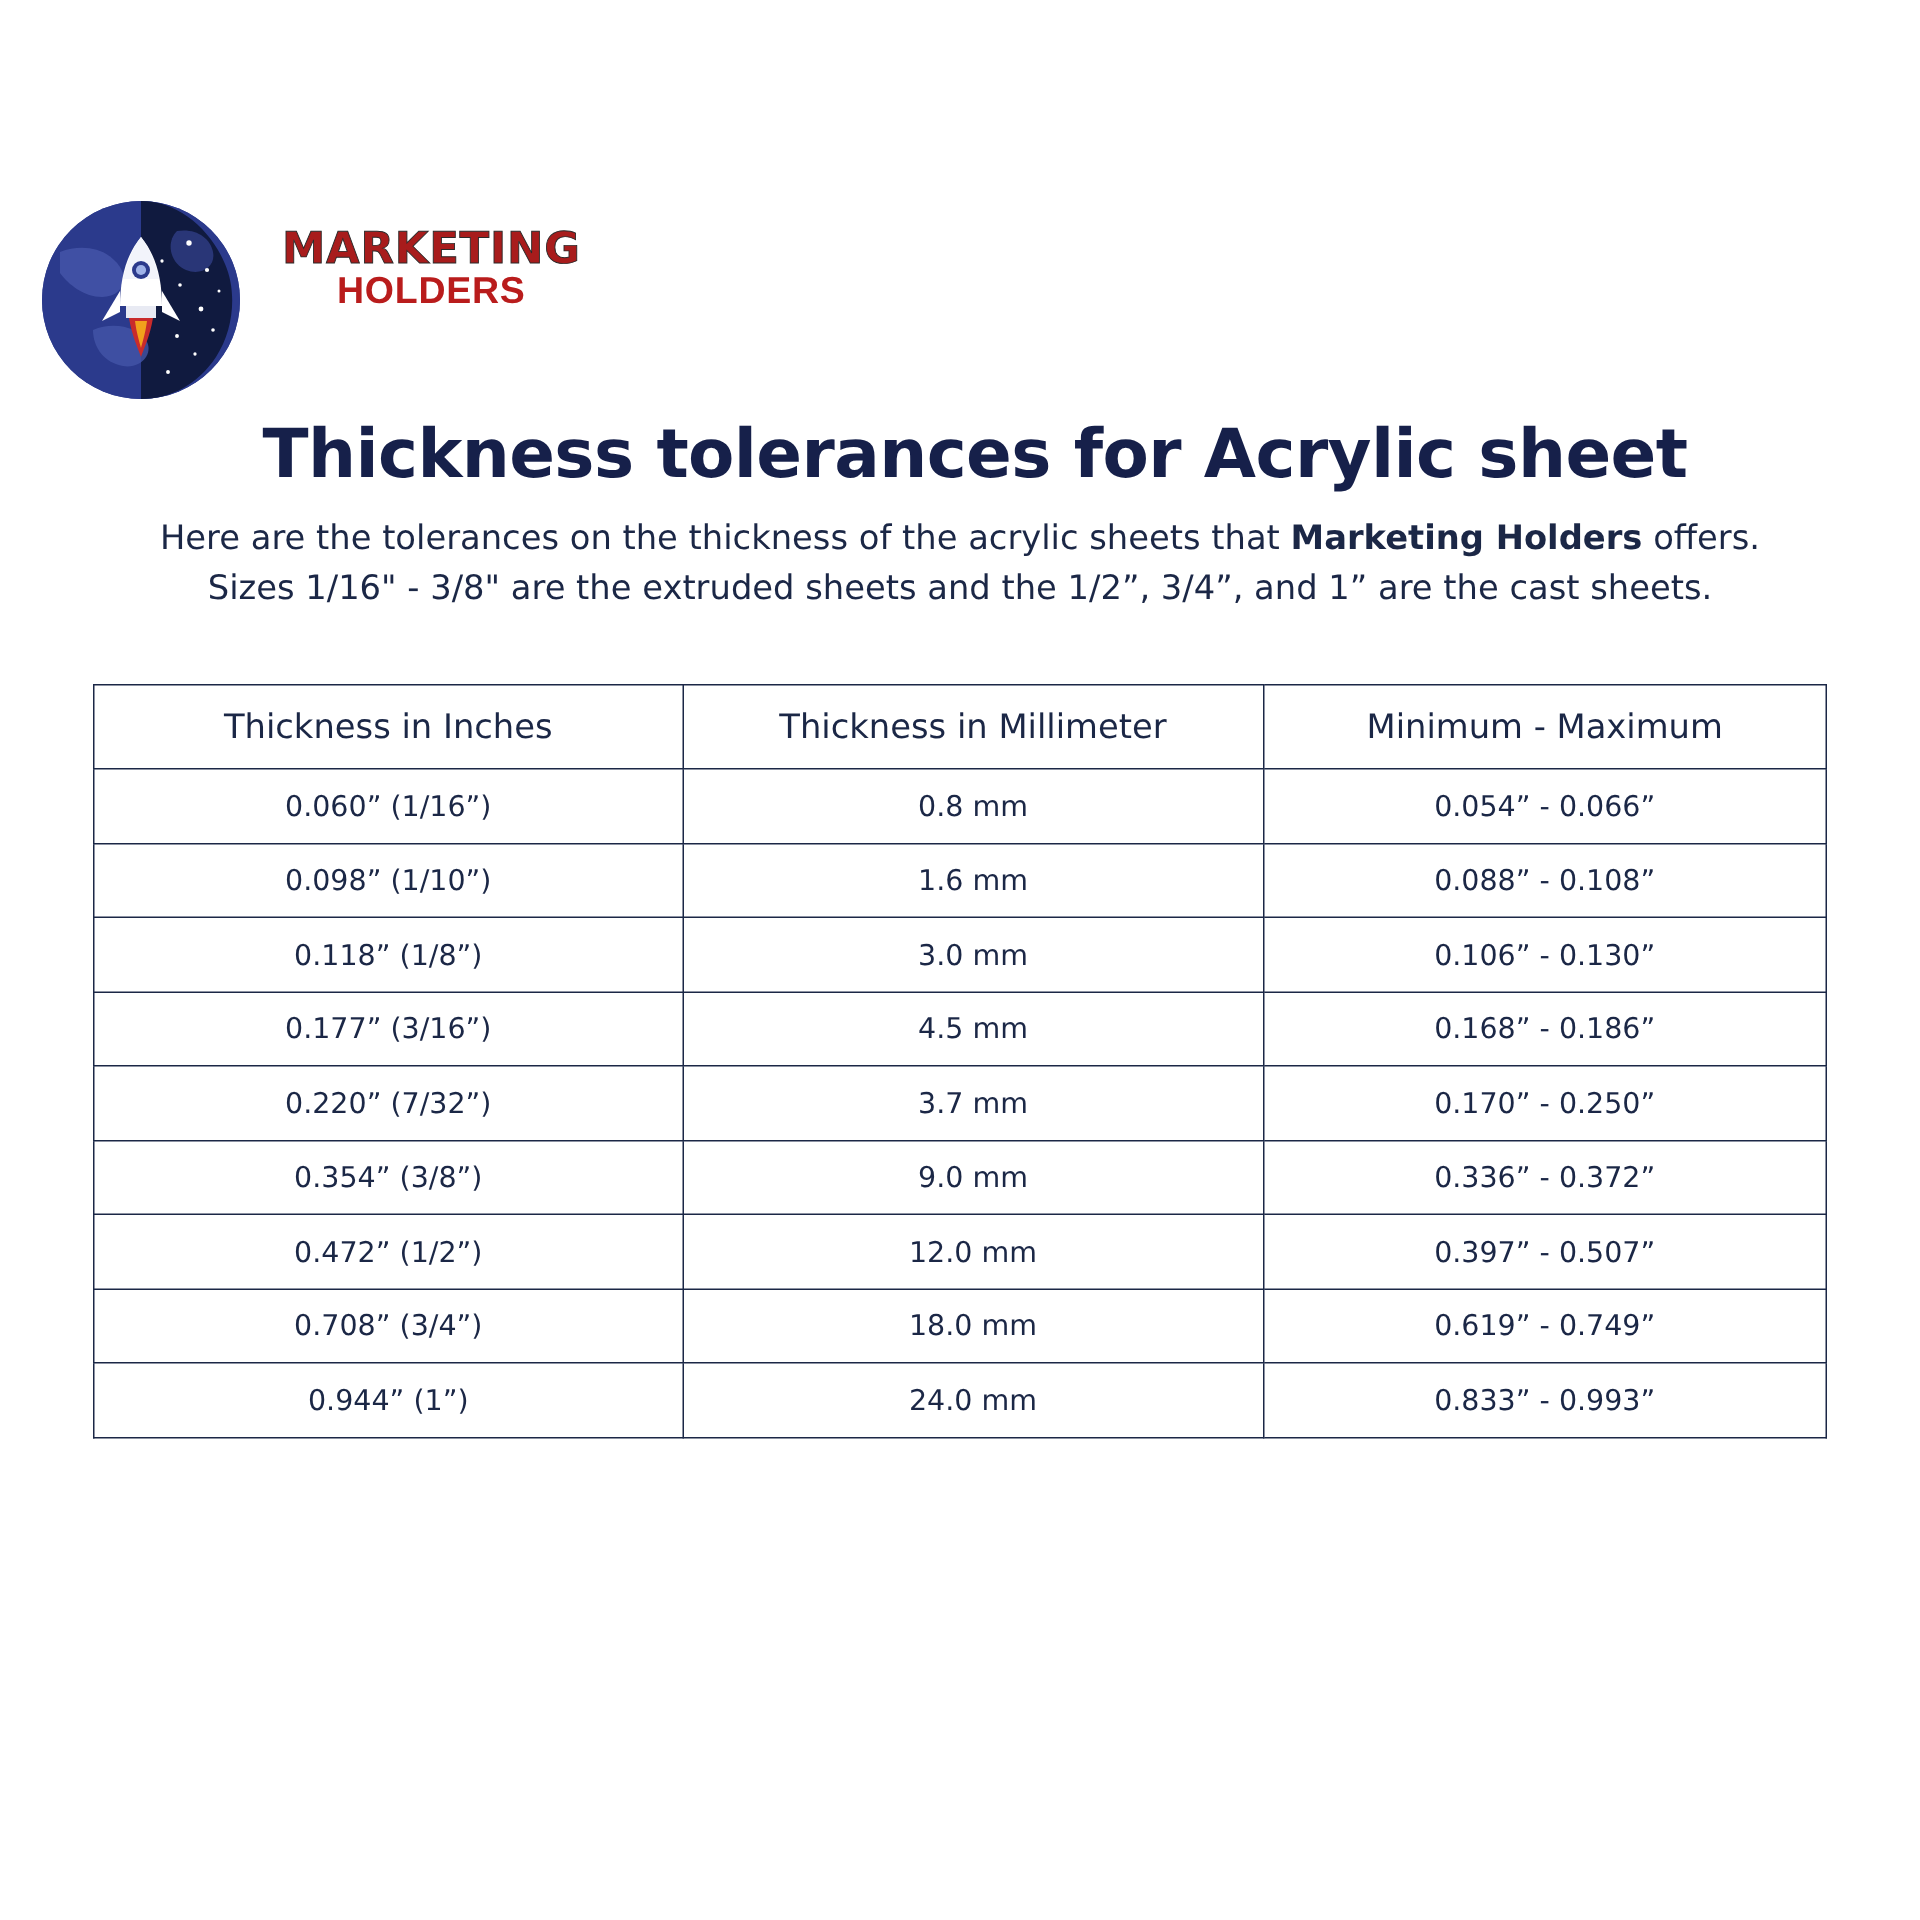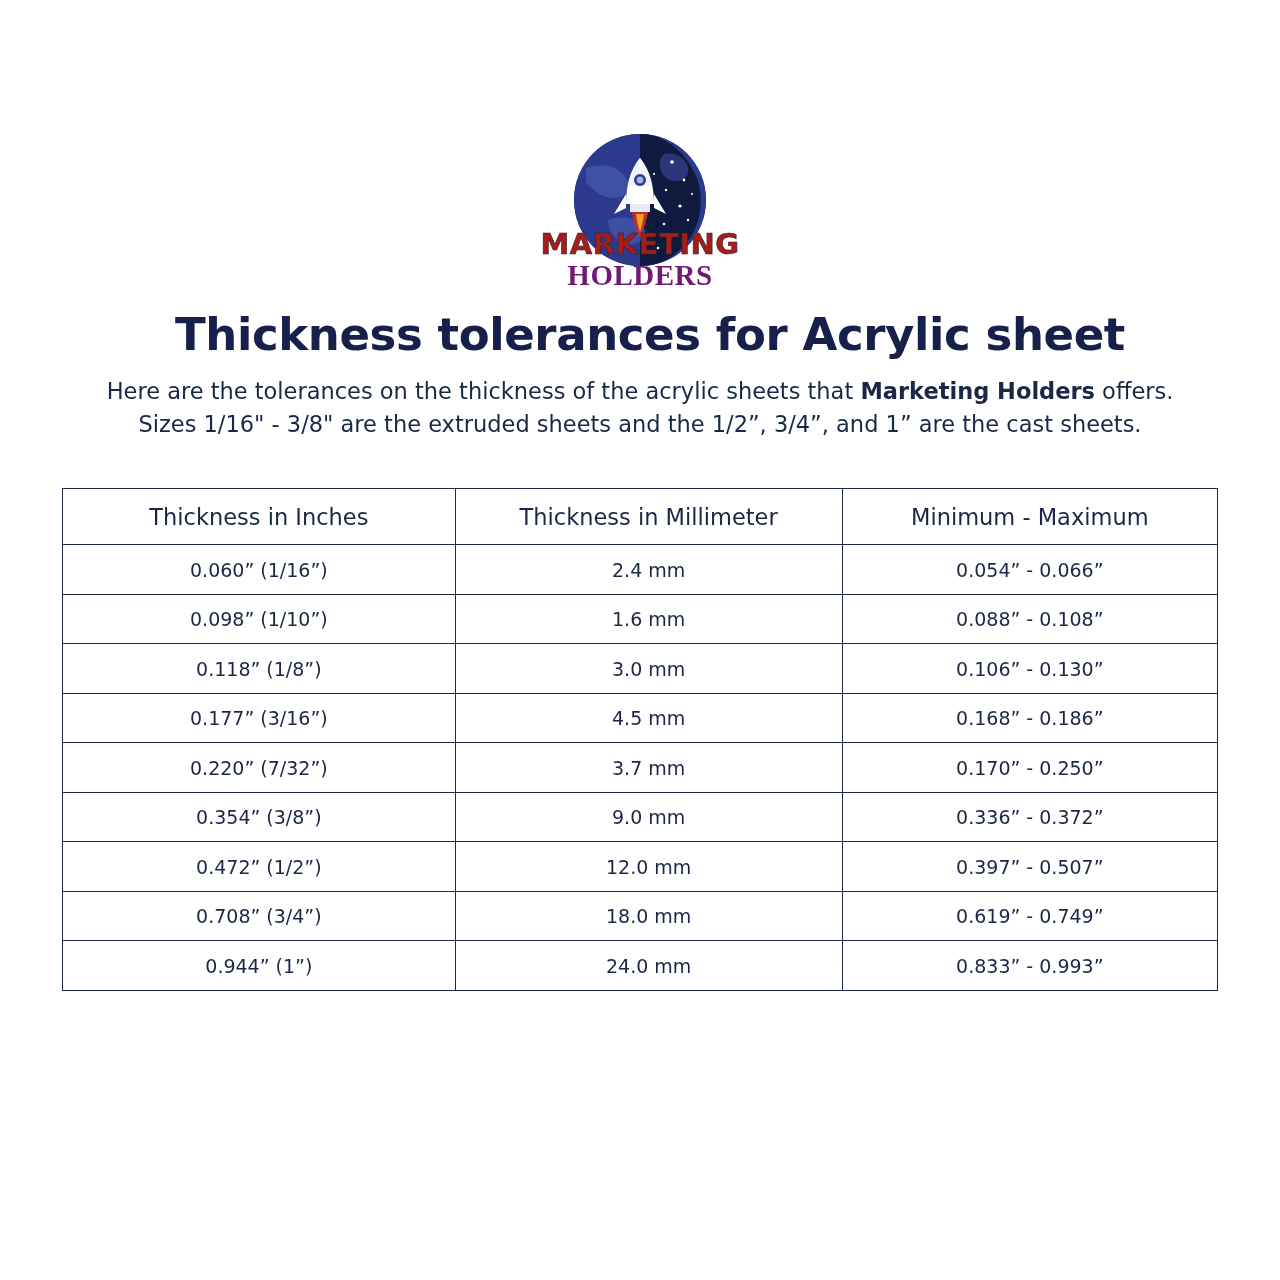--- a/index.html
+++ b/index.html
@@ -20,21 +20,21 @@
     height: 1280px;
     position: relative;
     box-sizing: border-box;
   }
 
   
   .logo-wrap {
     width: 100%;
     padding-top: 128px;
     display: flex;
-    flex-direction: column;
+    flex-direction: row;
     align-items: center;
   }
   .logo-mark {
     width: 188px;
     height: 130px;
     position: relative;
   }
   .globe {
     position: absolute;
     left: 22px;
@@ -51,25 +51,25 @@
   .logo-text .l1 {
     font-family: "DejaVu Sans", sans-serif;
     font-weight: bold;
     font-size: 29px;
     letter-spacing: 0.5px;
     color: #a81c1c;
     display: block;
     -webkit-text-stroke: 0.6px #2a2a2a;
   }
   .logo-text .l2 {
-    font-family: Liberation Serif, serif;
+    font-family: Liberation Sans, sans-serif;
     font-weight: bold;
-    font-size: 29px;
+    font-size: 25px;
     letter-spacing: 0.5px;
-    color: #701a75;
+    color: #b91c1c;
     display: block;
     margin-top: 2px;
   }
 
   
   .title {
     margin: 18px 0 0 0;
     text-align: center;
     font-size: 45px;
     font-weight: bold;
@@ -179,21 +179,21 @@
       <thead>
         <tr>
           <th>Thickness in Inches</th>
           <th>Thickness in Millimeter</th>
           <th>Minimum - Maximum</th>
         </tr>
       </thead>
       <tbody>
         <tr>
           <td>0.060” (1/16”)</td>
-          <td>2.4 mm</td>
+          <td>0.8 mm</td>
           <td>0.054” - 0.066”</td>
         </tr>
         <tr>
           <td>0.098” (1/10”)</td>
           <td>1.6 mm</td>
           <td>0.088” - 0.108”</td>
         </tr>
         <tr>
           <td>0.118” (1/8”)</td>
           <td>3.0 mm</td>

